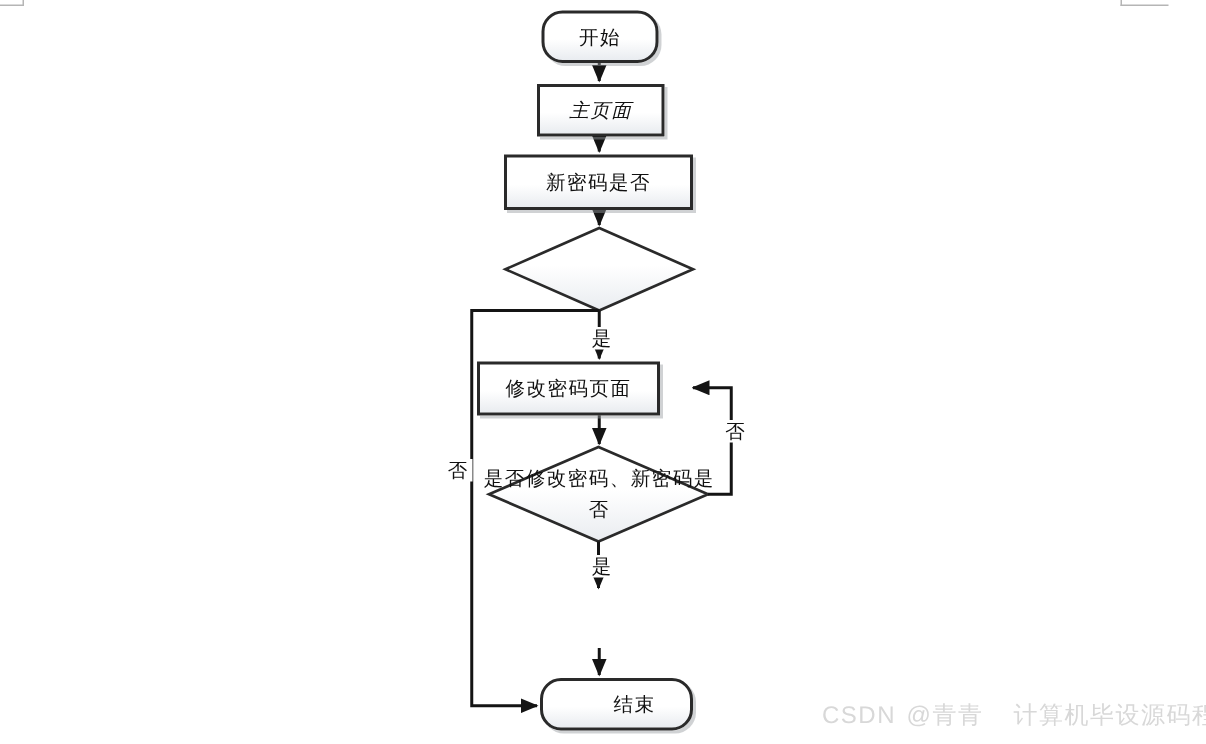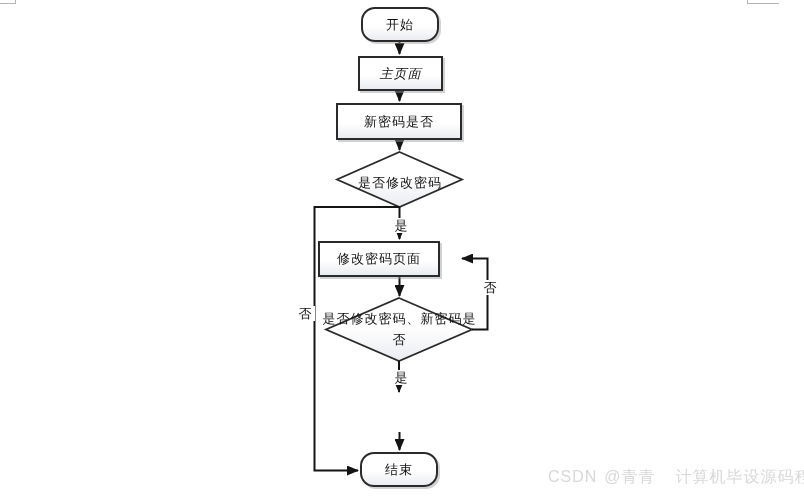--- a/index.html
+++ b/index.html
@@ -76,32 +76,31 @@
   </div>
 
   <div class="node" style="left:358px;top:56px;width:81px;height:31px;font-style:italic;">
     <span>主页面</span>
   </div>
 
   <div class="node" style="left:336px;top:103px;width:122px;height:33px;">
     <span>新密码是否</span>
   </div>
 
-  <div class="diamond-label" style="left:337px;top:172px;width:126px;">是否修改密码</div>
 
   <div class="node" style="left:318px;top:241px;width:118px;height:32px;">
     <span>修改密码页面</span>
   </div>
 
   <div class="diamond-label" style="left:322px;top:308px;width:155px;">
     <div>是否修改密码、新密码是否</div>
   </div>
 
 
-  <div class="node terminator" style="left:360px;top:452px;width:74px;height:31px;">
+  <div class="node terminator" style="left:360px;top:452px;width:74px;height:31px;padding-left:24px;">
     <span>结束</span>
   </div>
 
   <div class="edge-label" style="left:391px;top:218px;width:16px;">是</div>
   <div class="edge-label" style="left:391px;top:370px;width:16px;">是</div>
   <div class="edge-label" style="left:295px;top:306px;width:16px;">否</div>
   <div class="edge-label" style="left:480px;top:280px;width:16px;">否</div>
 
   <div class="watermark">
     <span>CSDN</span>

